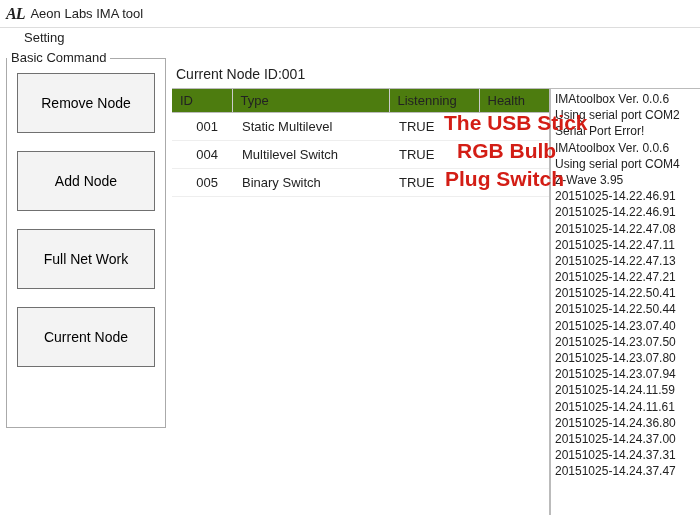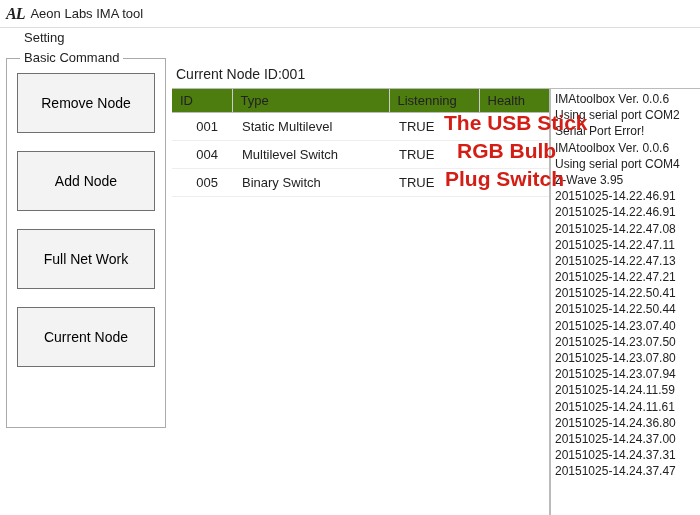--- a/index.html
+++ b/index.html
@@ -44,21 +44,21 @@
     border: 1px solid #aaa;
     margin: 6px 6px 6px 6px;
     padding: 14px 10px 10px 10px;
     position: relative;
     width: 160px;
     height: 370px;
   }
   .groupbox .legend {
     position: absolute;
     top: -9px;
-    left: 13px;
+    left: 0;
     background: #fff;
     padding: 0 4px;
     font-size: 13px;
   }
   .cmd-btn {
     display: block;
     width: 100%;
     height: 60px;
     margin-bottom: 18px;
     background: #f3f3f3;

